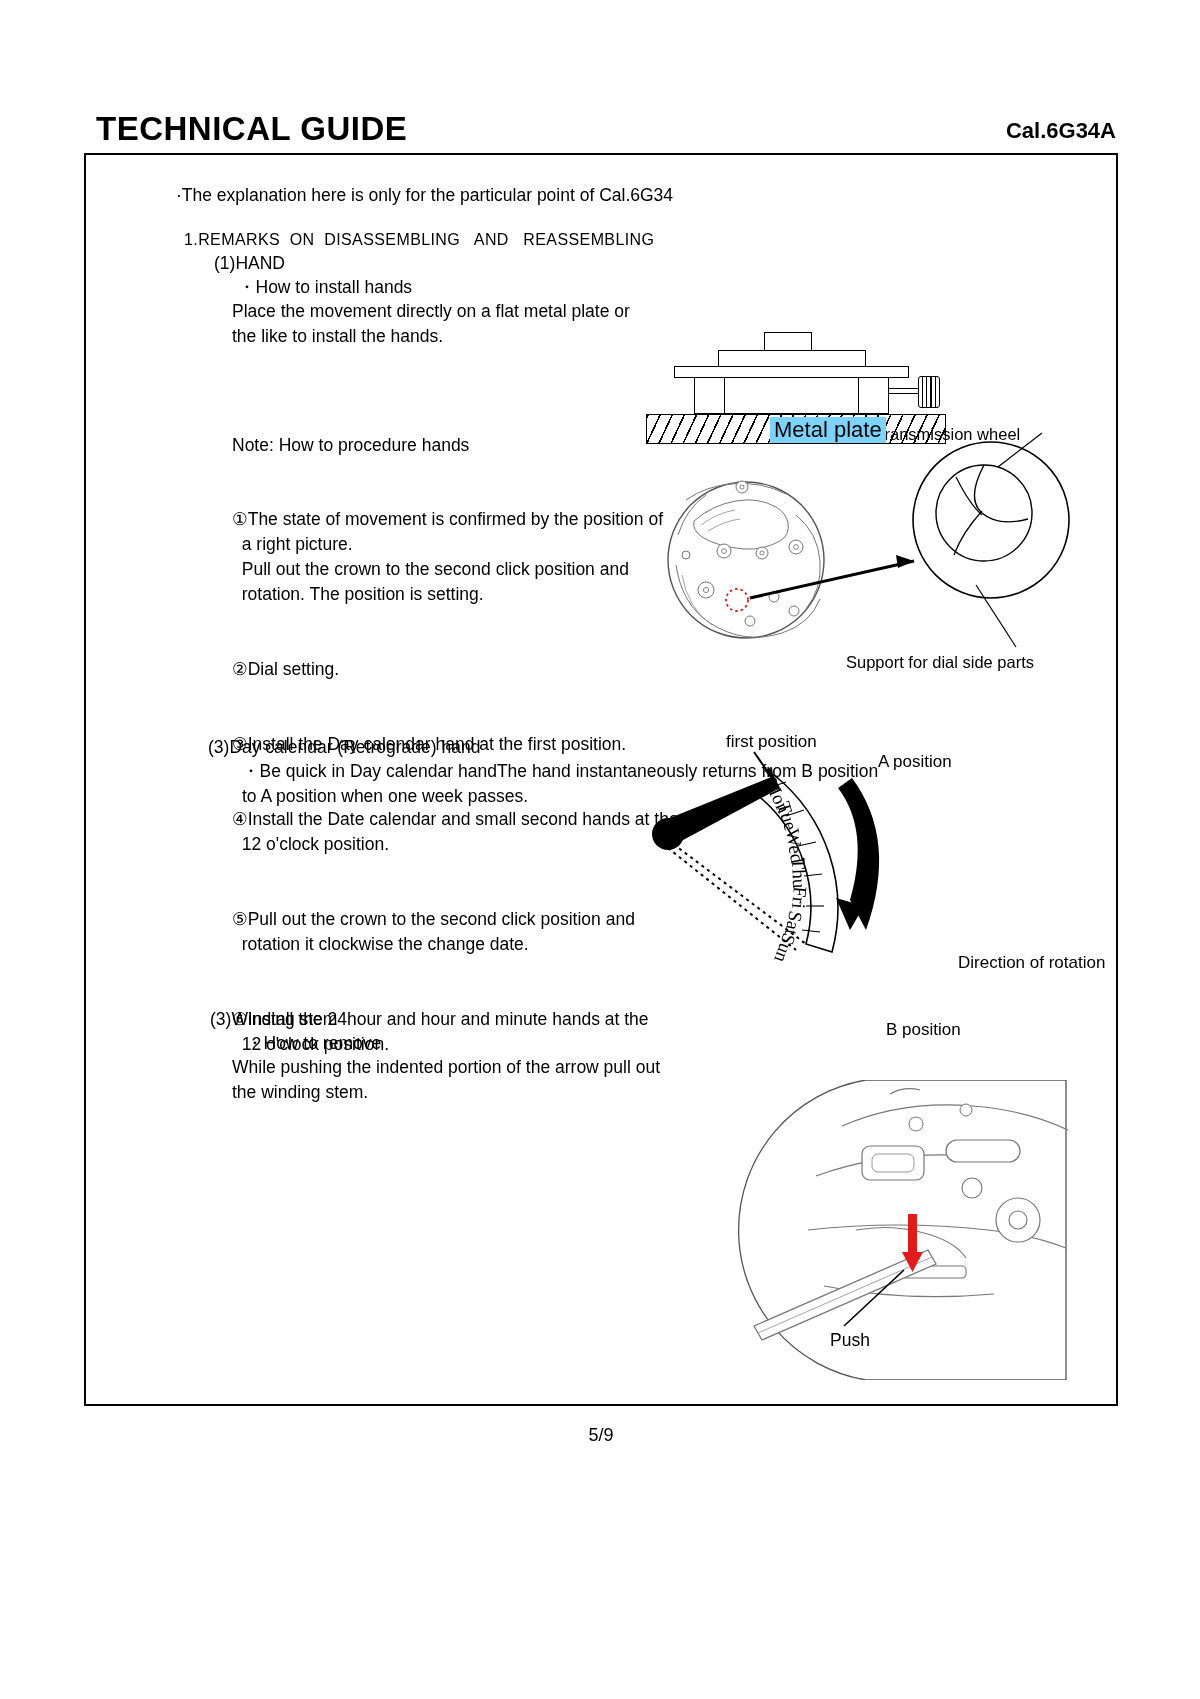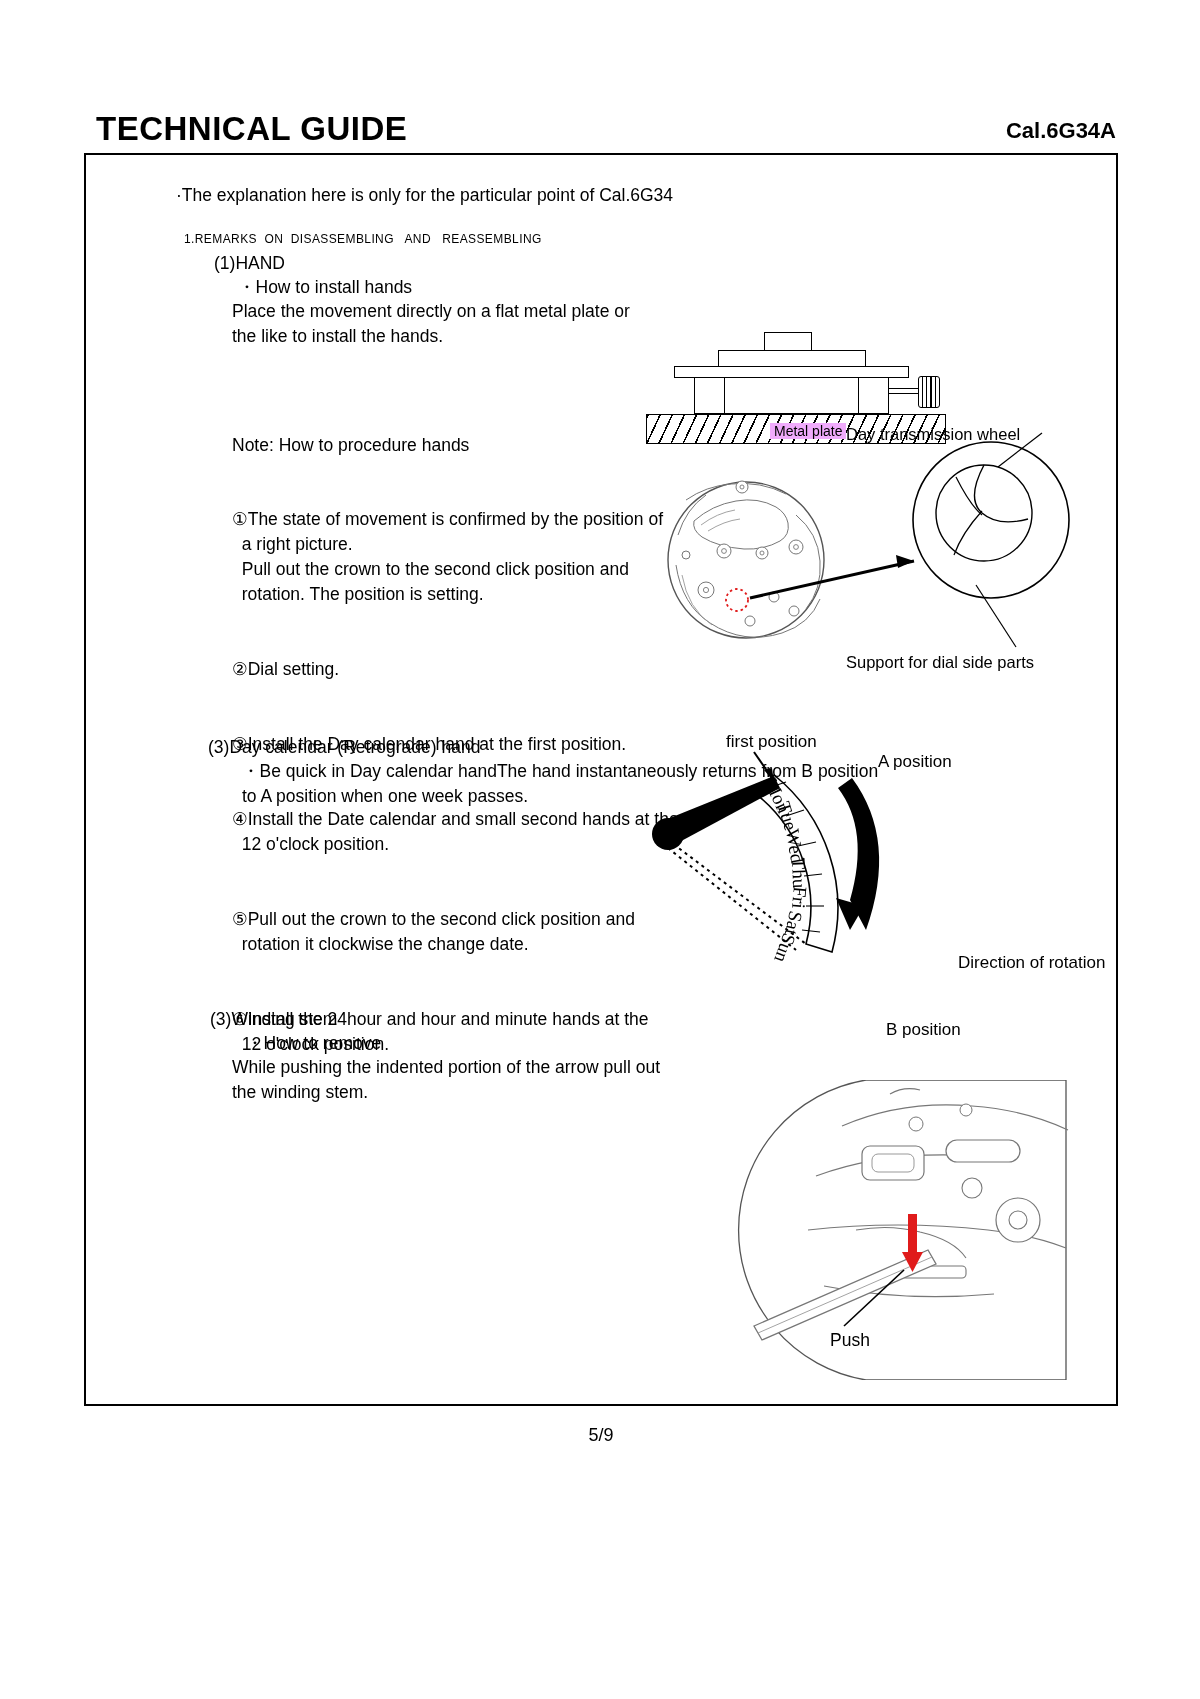--- a/index.html
+++ b/index.html
@@ -62,42 +62,42 @@
     font-size: 18px;
   }
   
   .txt {
     position: absolute;
     font-size: 17.5px;
     line-height: 25px;
     white-space: pre-wrap;
   }
   .intro { left: 90px; top: 28px; }
-  .sec1  { left: 98px; top: 72px; font-size: 12px; letter-spacing: 0.4px;}
+  .sec1  { left: 98px; top: 72px; font-size: 16px; letter-spacing: 0.4px;}
   .hand  { left: 128px; top: 96px; }
   .howto { left: 152px; top: 120px; }
   .place { left: 146px; top: 144px; }
 
   .note      { left: 146px; top: 278px; }
   .notelist  { left: 146px; top: 302px; }
 
   .sec2      { left: 122px; top: 580px; }
   .sec2body  { left: 156px; top: 604px; }
 
   .sec3      { left: 124px; top: 852px; }
   .sec3how   { left: 160px; top: 876px; }
   .sec3body  { left: 146px; top: 900px; }
 
   
   .fig1 { position: absolute; left: 560px; top: 75px; width: 330px; height: 250px; }
   .fig1 .label {
     position: absolute;
-    left: 124px; top: 193px;
-    font-size: 14px;
-    background: #f0abfc;
+    left: 124px; top: 187px;
+    font-size: 22px;
+    background: #7dd3fc;
     padding: 0 4px;
     z-index: 4;
   }
   .hatch {
     position: absolute;
     left: 0; top: 184px;
     width: 300px; height: 30px;
     border: 1.6px solid #000;
     background: repeating-linear-gradient(115deg, #000 0 1.6px, #fff 1.6px 11px);
     box-sizing: border-box;

